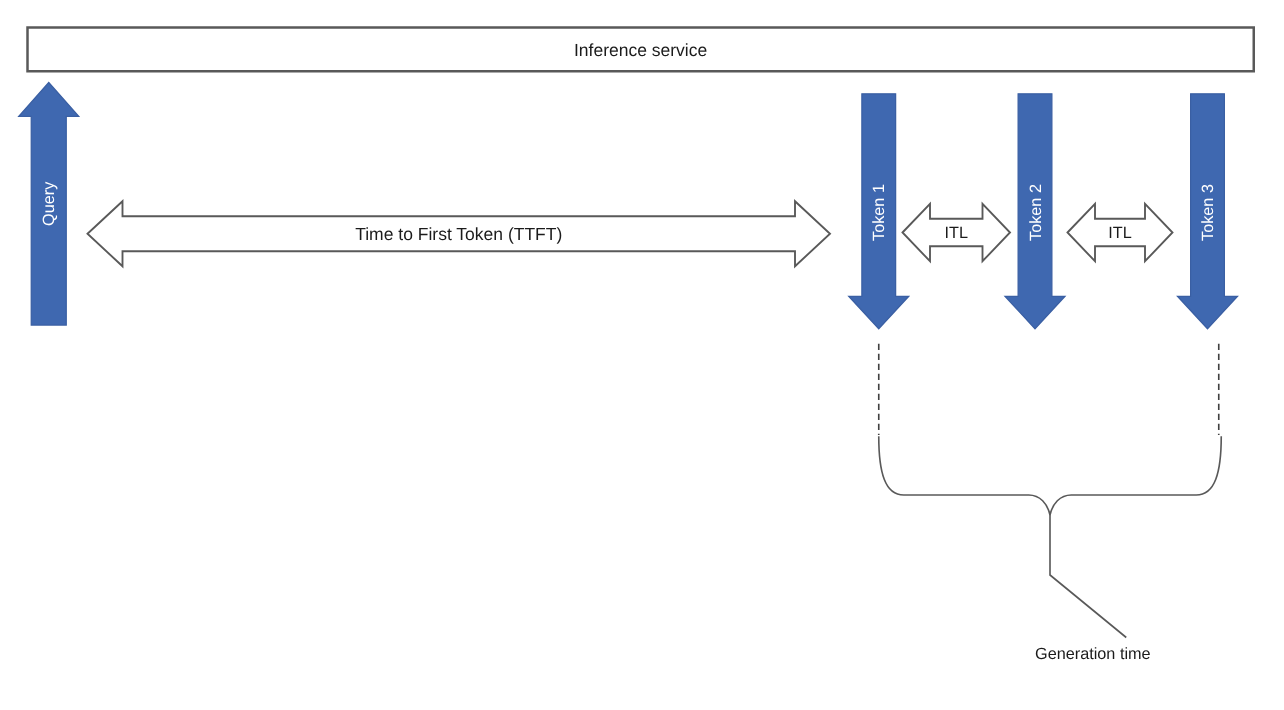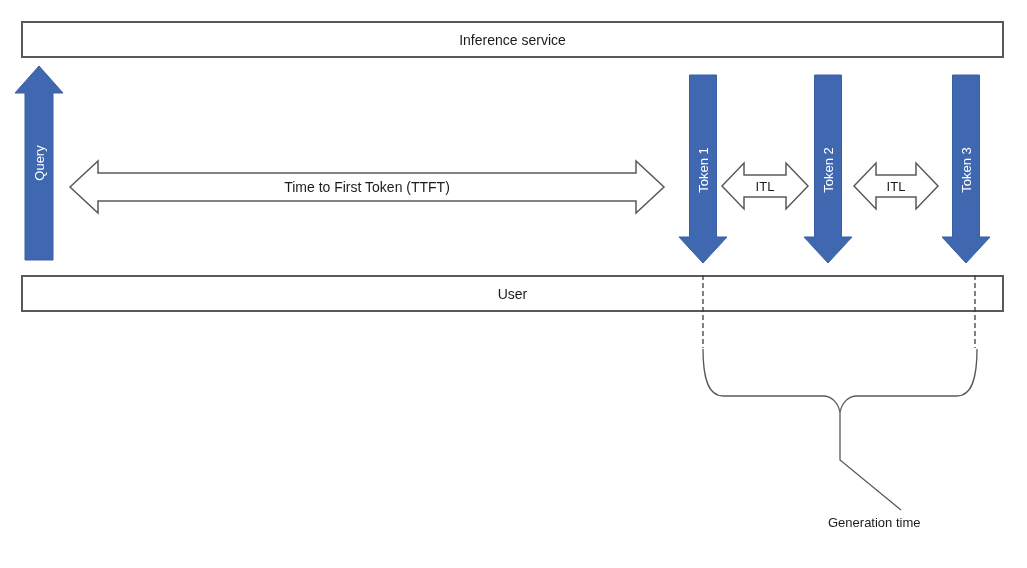--- a/index.html
+++ b/index.html
@@ -64,23 +64,20 @@
 </style>
 </head>
 <body>
 
 <div class="canvas">
 
   <div class="bar bar-inference">
     <span>Inference service</span>
   </div>
 
-  <div class="bar bar-user">
-    <span>User</span>
-  </div>
 
   <svg class="overlay" viewBox="0 0 1027 568" width="1027" height="568">
 
     <polygon points="39,66 63,93 53,93 53,260 25,260 25,93 15,93" fill="#3F68B0" stroke="#3A5FA3" stroke-width="1"></polygon>
     <text class="vlabel" x="39" y="163" transform="rotate(-90 39 163)" text-anchor="middle" dominant-baseline="central">Query</text>
 
     <polygon points="70,187 98,161 98,173 636,173 636,161 664,187 636,213 636,201 98,201 98,213" fill="#ffffff" stroke="#595959" stroke-width="1.5" stroke-linejoin="miter"></polygon>
     <text class="hlabel" x="367" y="187" text-anchor="middle" dominant-baseline="central">Time to First Token (TTFT)</text>
 
     <polygon points="689.5,75 716.5,75 716.5,237 727,237 703,263 679,237 689.5,237" fill="#3F68B0" stroke="#3A5FA3" stroke-width="1"></polygon>

